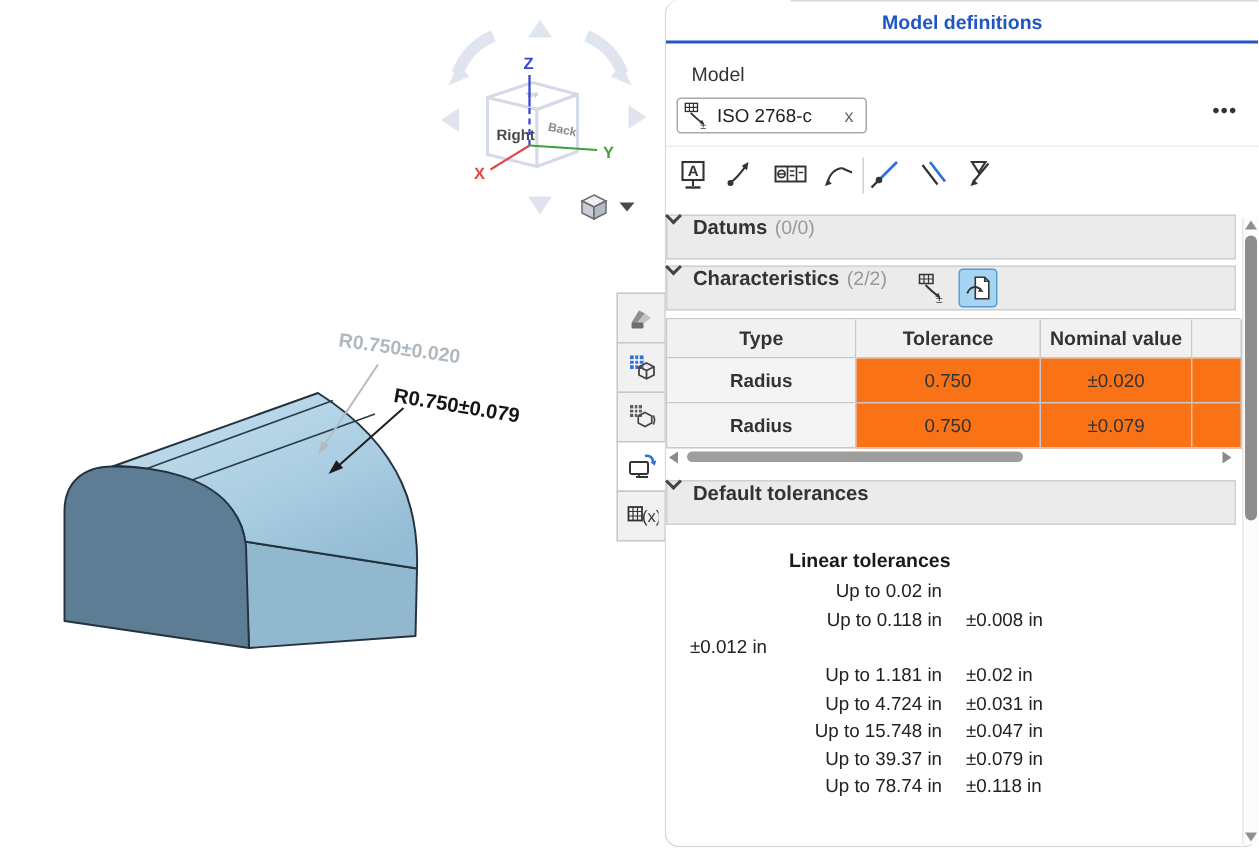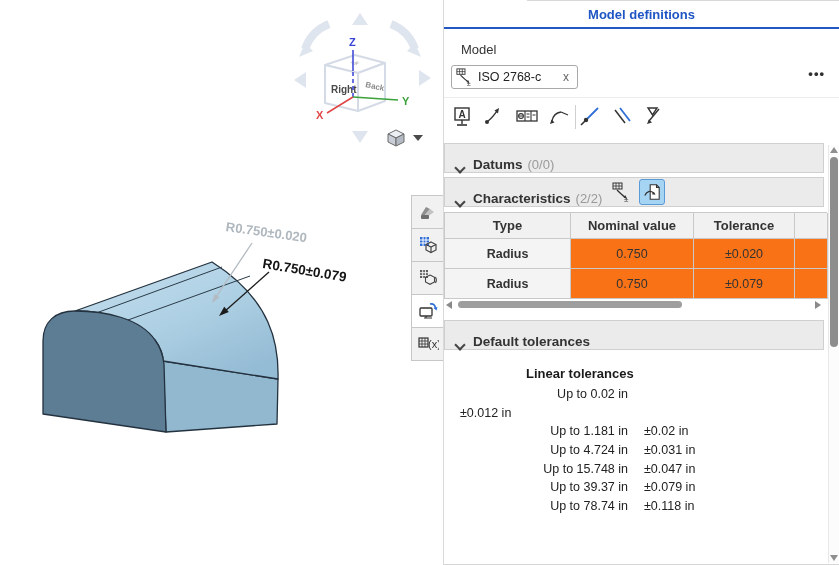--- a/index.html
+++ b/index.html
@@ -28,21 +28,21 @@
        border-top:6px solid #4a4a4a; }
 
   
   .side-tabs { position:absolute; left:411px; top:196px; width:33px; }
   .tab { width:33px; height:34px; background:#f1f1f1; border:1px solid #c7c7c7; margin-top:-1px;
          display:flex; align-items:center; justify-content:center; cursor:pointer; }
   .tab.active { background:#fff; border-right:1px solid #fff; }
 
   
   .panel { position:absolute; left:443px; top:0; width:396px; height:565px; background:#fff;
-           border-left:1px solid #d9d9d9; border-bottom:1px solid #d6d6d6; font-size:13px; color:#333; }
+           border-left:1px solid #d9d9d9; border-bottom:1px solid #d6d6d6; font-size:13px; color:#333;border-radius:10px; }
   .panel-topline { position:absolute; left:83px; right:0; top:0; height:1px; background:#d8d8d8; }
   .panel-title { position:absolute; top:7px; left:0; right:0; text-align:center;
                  color:#1f56c4; font-weight:bold; font-size:13px; }
   .title-underline { position:absolute; top:27px; left:0; right:0; height:2px; background:#2257c4; }
 
   .model-label { position:absolute; left:17px; top:42px; color:#333; }
   .model-select { position:absolute; left:59px; top:40px; width:198px; height:21px;
                   border-bottom:1px solid #8a8a8a; cursor:pointer; }
   .model-select .val { position:absolute; left:10px; top:1px; color:#222; }
   .model-select .caret-down { position:absolute; right:8px; top:7px; border-top-color:#555; }
@@ -53,21 +53,21 @@
   .chip .chip-close { margin-left:auto; color:#666; font-size:12px; cursor:pointer; padding:0 2px; }
   .overflow-btn { position:absolute; right:14px; top:66px; color:#333; font-size:13px; letter-spacing:1px;
                   font-weight:bold; cursor:pointer; }
 
   .toolbar { position:absolute; left:0; top:97px; right:0; height:40px; border-top:1px solid #ececec; }
   .toolbtn { position:absolute; top:4px; width:28px; height:28px; display:flex; align-items:center;
              justify-content:center; cursor:pointer; border-radius:2px; }
   .tool-sep { position:absolute; left:131px; top:7px; width:1px; height:24px; background:#cfcfcf; }
 
   .acc { position:absolute; left:0; right:15px; height:30px; background:#ebebeb;
-         border:1px solid #d0d0d0; display:flex; align-items:flex-end; padding-left:11px; cursor:pointer; }
+         border:1px solid #d0d0d0; display:flex; align-items:flex-start; cursor:pointer; }
   .acc .chev { width:8px; height:8px; border-left:2px solid #444; border-bottom:2px solid #444;
                transform:rotate(-45deg); margin:-4px 9px 0 0; }
   .acc .acc-label { font-weight:bold; font-size:13.5px; color:#333; }
   .acc .acc-count { color:#999; margin-left:5px; font-size:13px; }
   #acc-datums { top:143px; }
   #acc-chars  { top:177px; }
   #acc-deftol { top:320px; }
 
   .char-icon { position:absolute; top:180px; width:24px; height:24px; display:flex;
                align-items:center; justify-content:center; cursor:pointer; }
@@ -325,22 +325,22 @@
       <svg width="18" height="18" viewBox="0 0 20 20">
         <path d="M8,2 h7 l3,3 v13 h-10 z" fill="#fff" stroke="#333" stroke-width="1.2"></path>
         <path d="M15,2 v3 h3" fill="none" stroke="#333" stroke-width="1.2"></path>
         <path d="M2,14 C4,9 8,8 12,11" stroke="#333" stroke-width="1.4" fill="none"></path>
         <polygon points="14,13 9.8,12.5 12,9.8" fill="#333"></polygon>
       </svg>
     </div>
 
     <div class="tol-table">
       <div class="cell hcell">Type</div>
+      <div class="cell hcell">Tolerance</div>
       <div class="cell hcell">Nominal value</div>
-      <div class="cell hcell">Tolerance</div>
       <div class="cell hcell"></div>
 
       <div class="cell tcell">Radius</div>
       <div class="cell vcell">0.750</div>
       <div class="cell vcell">±0.020</div>
       <div class="cell vcell"></div>
 
       <div class="cell tcell">Radius</div>
       <div class="cell vcell">0.750</div>
       <div class="cell vcell">±0.079</div>
@@ -358,20 +358,24 @@
       <span class="acc-label">Default tolerances</span>
     </div>
 
     <div class="lintol-title">Linear tolerances</div>
     <div class="lintol-rows">
       <div class="lintol-row">
         <span class="range">Up to 0.02 in</span>
         <span class="tol"></span>
       </div>
       <div class="lintol-row">
+        <span class="range">Up to 0.118 in</span>
+        <span class="tol">±0.008 in</span>
+      </div>
+      <div class="lintol-row">
         <span class="tol">±0.012 in</span>
       </div>
       <div class="lintol-row">
         <span class="range">Up to 1.181 in</span>
         <span class="tol">±0.02 in</span>
       </div>
       <div class="lintol-row">
         <span class="range">Up to 4.724 in</span>
         <span class="tol">±0.031 in</span>
       </div>

